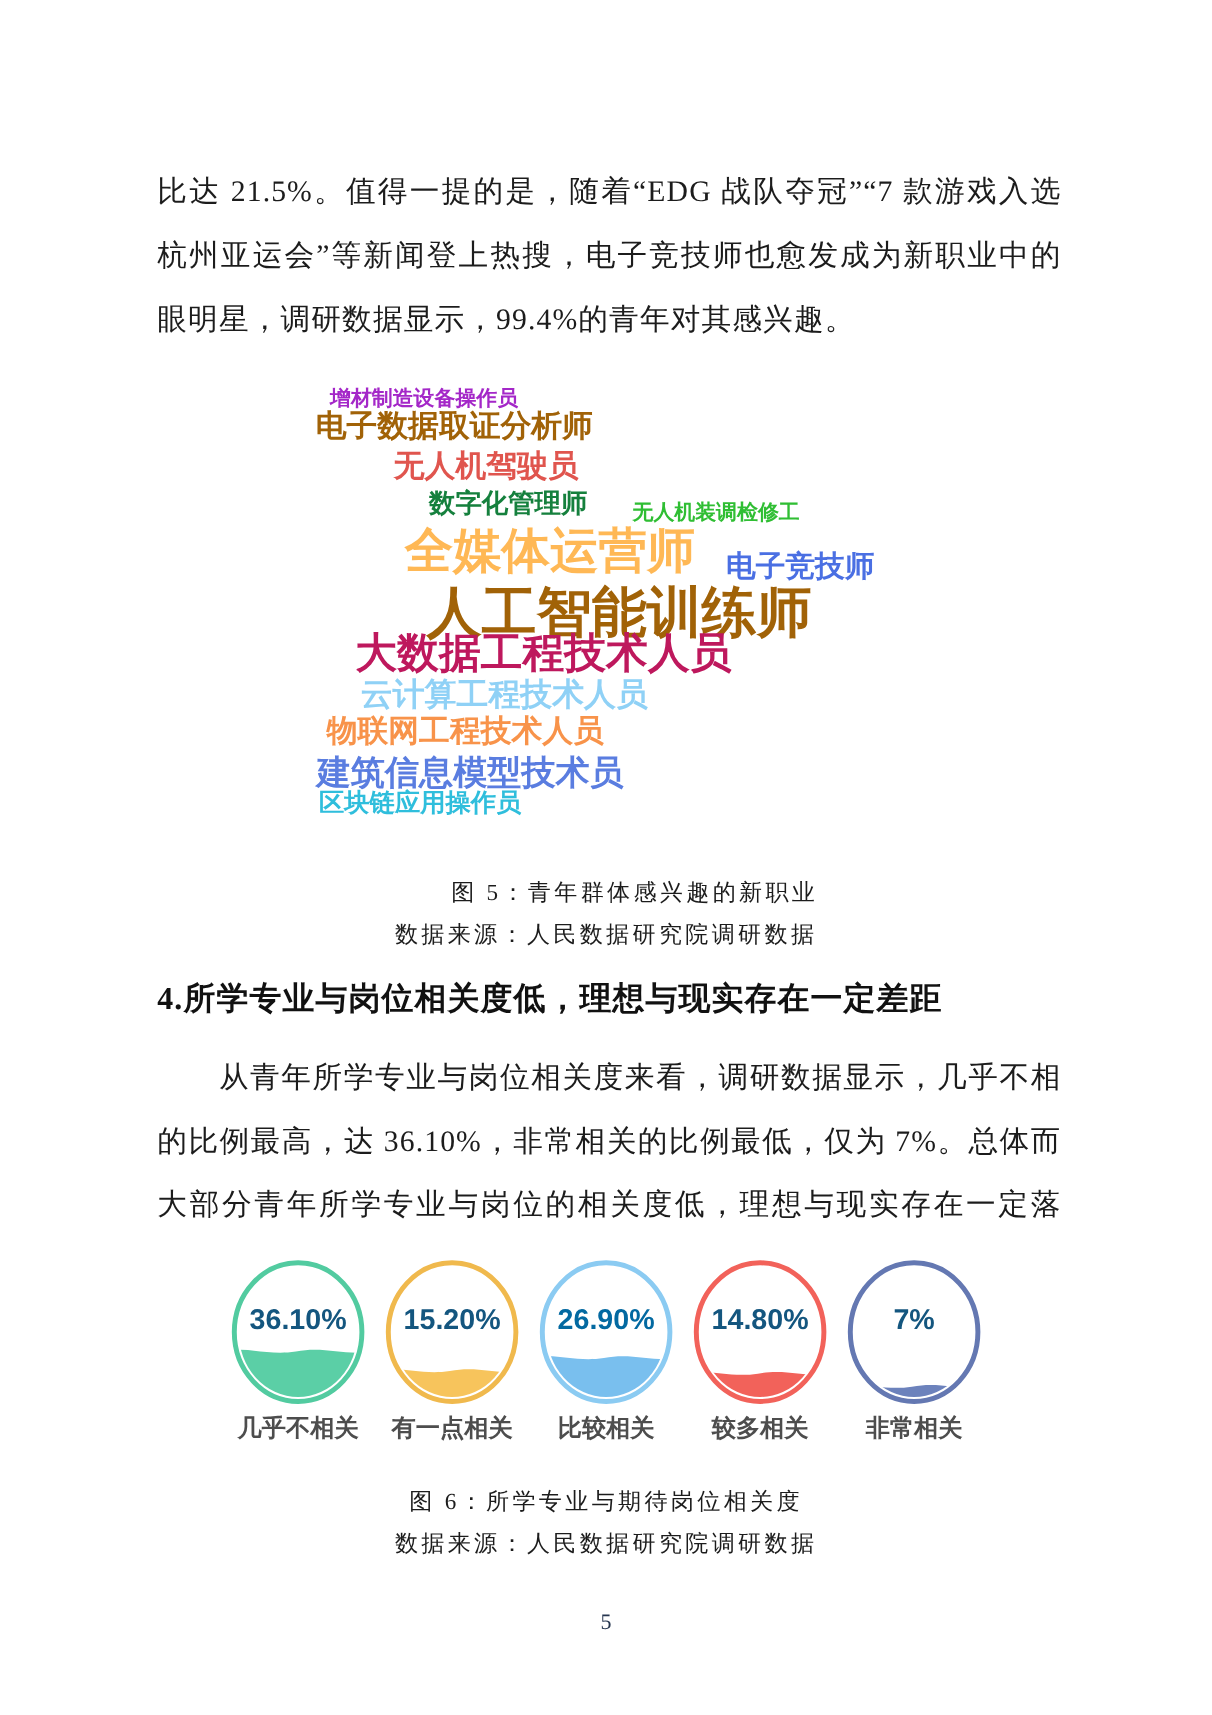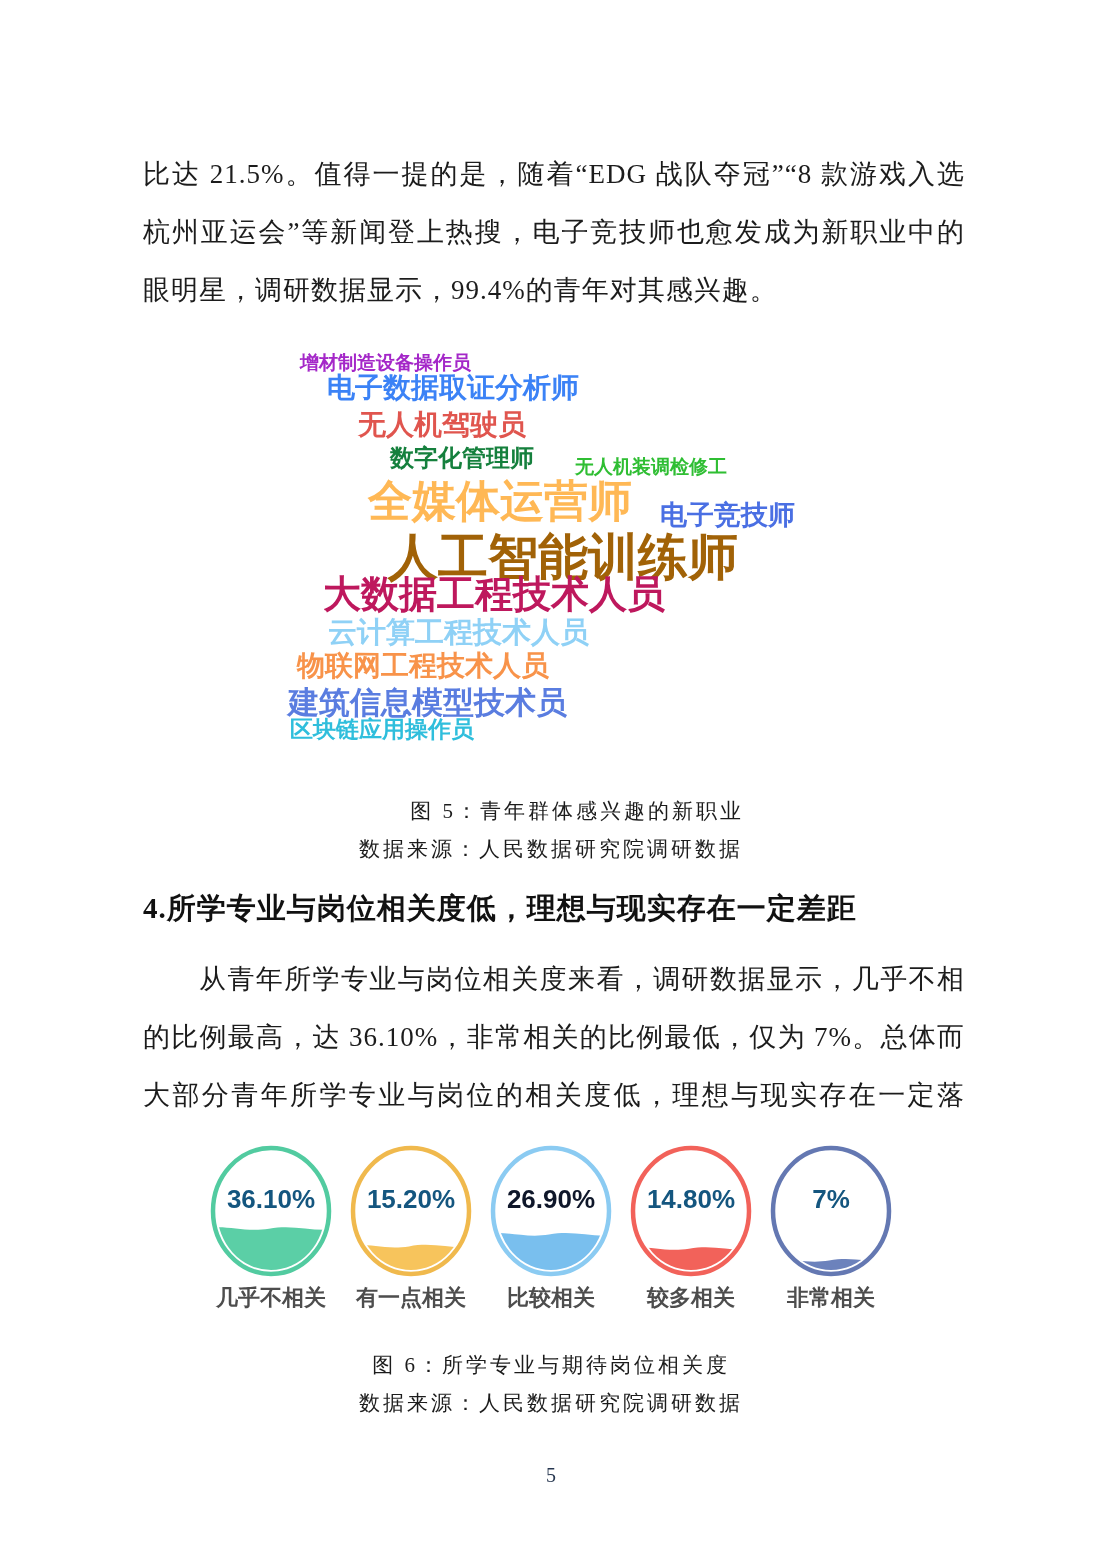--- a/index.html
+++ b/index.html
@@ -16,21 +16,21 @@
   .para .line.fill{
     white-space:normal;text-align:justify;text-align-last:justify;
     text-justify:inter-character;overflow:hidden;
   }
   .para .line.indent{text-indent:56px;}
   .p1{margin-top:145px;}
   .p2{margin-top:22px;}
 
   .cloud{position:relative;width:1102px;height:415px;margin-top:28px;}
   .cword{
-    position:absolute;font-family:Liberation Sans, sans-serif;
+    position:absolute;font-family:Liberation Serif, serif;
     font-weight:bold;white-space:nowrap;line-height:1;
   }
 
   .cap{
     width:1102px;text-align:center;font-size:21px;line-height:26px;
     letter-spacing:3px;color:#1c1c1c;
   }
   .cap5{margin-top:36px;margin-left:26px;}
   .src5{margin-top:12px;}
   .cap6{margin-top:40px;}
@@ -59,28 +59,28 @@
     width:1102px;text-align:center;margin-top:46px;font-size:20px;
     line-height:26px;color:#26364f;
   }
 </style>
 </head>
 <body>
 
 <div class="page-root">
 
   <div class="para p1" id="p1">
-      <div class="line fill">比达 21.5%。值得一提的是，随着“EDG 战队夺冠”“8 款游戏入选</div>
+      <div class="line fill">比达 21.5%。值得一提的是，随着“EDG 战队夺冠”“7 款游戏入选</div>
       <div class="line fill">杭州亚运会”等新闻登上热搜，电子竞技师也愈发成为新职业中的耀</div>
       <div class="line">眼明星，调研数据显示，99.4%的青年对其感兴趣。</div>
     </div>
 
   <div class="cloud" id="cloud">
       <span class="cword" style="left: 300px; top: 6px; font-size: 19px; color: rgb(164, 39, 200);">增材制造设备操作员</span>
-      <span class="cword" style="left: 287px; top: 27px; font-size: 28px; color: #3b82f6; margin-left: 40px;">电子数据取证分析师</span>
+      <span class="cword" style="left: 287px; top: 27px; font-size: 28px; color: #a16207;">电子数据取证分析师</span>
       <span class="cword" style="left: 358px; top: 64px; font-size: 28px; color: rgb(224, 85, 78);">无人机驾驶员</span>
       <span class="cword" style="left: 390px; top: 99px; font-size: 24px; color: #15803d;">数字化管理师</span>
       <span class="cword" style="left: 575px; top: 110px; font-size: 19px; color: rgb(47, 190, 51);">无人机装调检修工</span>
       <span class="cword" style="left: 368px; top: 132px; font-size: 44px; color: rgb(255, 184, 85);">全媒体运营师</span>
       <span class="cword" style="left: 660px; top: 155px; font-size: 27px; color: rgb(74, 111, 227);">电子竞技师</span>
       <span class="cword" style="left: 388px; top: 185px; font-size: 50px; color: #a16207;">人工智能训练师</span>
       <span class="cword" style="left: 323px; top: 228px; font-size: 38px; color: #be185d;">大数据工程技术人员</span>
       <span class="cword" style="left: 328px; top: 271px; font-size: 29px; color: rgb(143, 209, 246);">云计算工程技术人员</span>
       <span class="cword" style="left: 297px; top: 305px; font-size: 28px; color: rgb(248, 147, 74);">物联网工程技术人员</span>
       <span class="cword" style="left: 288px; top: 340px; font-size: 31px; color: rgb(90, 125, 224);">建筑信息模型技术员</span>
@@ -125,21 +125,21 @@
       </div>
       <div class="gauge">
         <div class="gwrap"><svg width="124" height="134" viewBox="0 0 124 134">
             <defs>
               <clipPath id="gclip2">
                 <ellipse cx="62" cy="67" rx="54" ry="59"></ellipse>
               </clipPath>
             </defs>
             <path clip-path="url(#gclip2)" fill="#79bfee" d="M-5 90.6 C 16 85.6, 34 94.6, 60 90.6 C 86 85.6, 104 94.6, 129 90.6 L 129 139 L -5 139 Z"></path>
             <ellipse cx="62" cy="67" rx="58" ry="63" fill="none" stroke="#8bcbf2" stroke-width="4.5"></ellipse>
-          </svg><div class="gpct" style="color:#0f172a">26.90%</div></div>
+          </svg><div class="gpct" style="color:#0369a1">26.90%</div></div>
         <div class="glabel" style="color:#4d4d4d">比较相关</div>
       </div>
       <div class="gauge">
         <div class="gwrap"><svg width="124" height="134" viewBox="0 0 124 134">
             <defs>
               <clipPath id="gclip3">
                 <ellipse cx="62" cy="67" rx="54" ry="59"></ellipse>
               </clipPath>
             </defs>
             <path clip-path="url(#gclip3)" fill="#f2625a" d="M-5 104.8 C 16 99.8, 34 108.8, 60 104.8 C 86 99.8, 104 108.8, 129 104.8 L 129 139 L -5 139 Z"></path>

